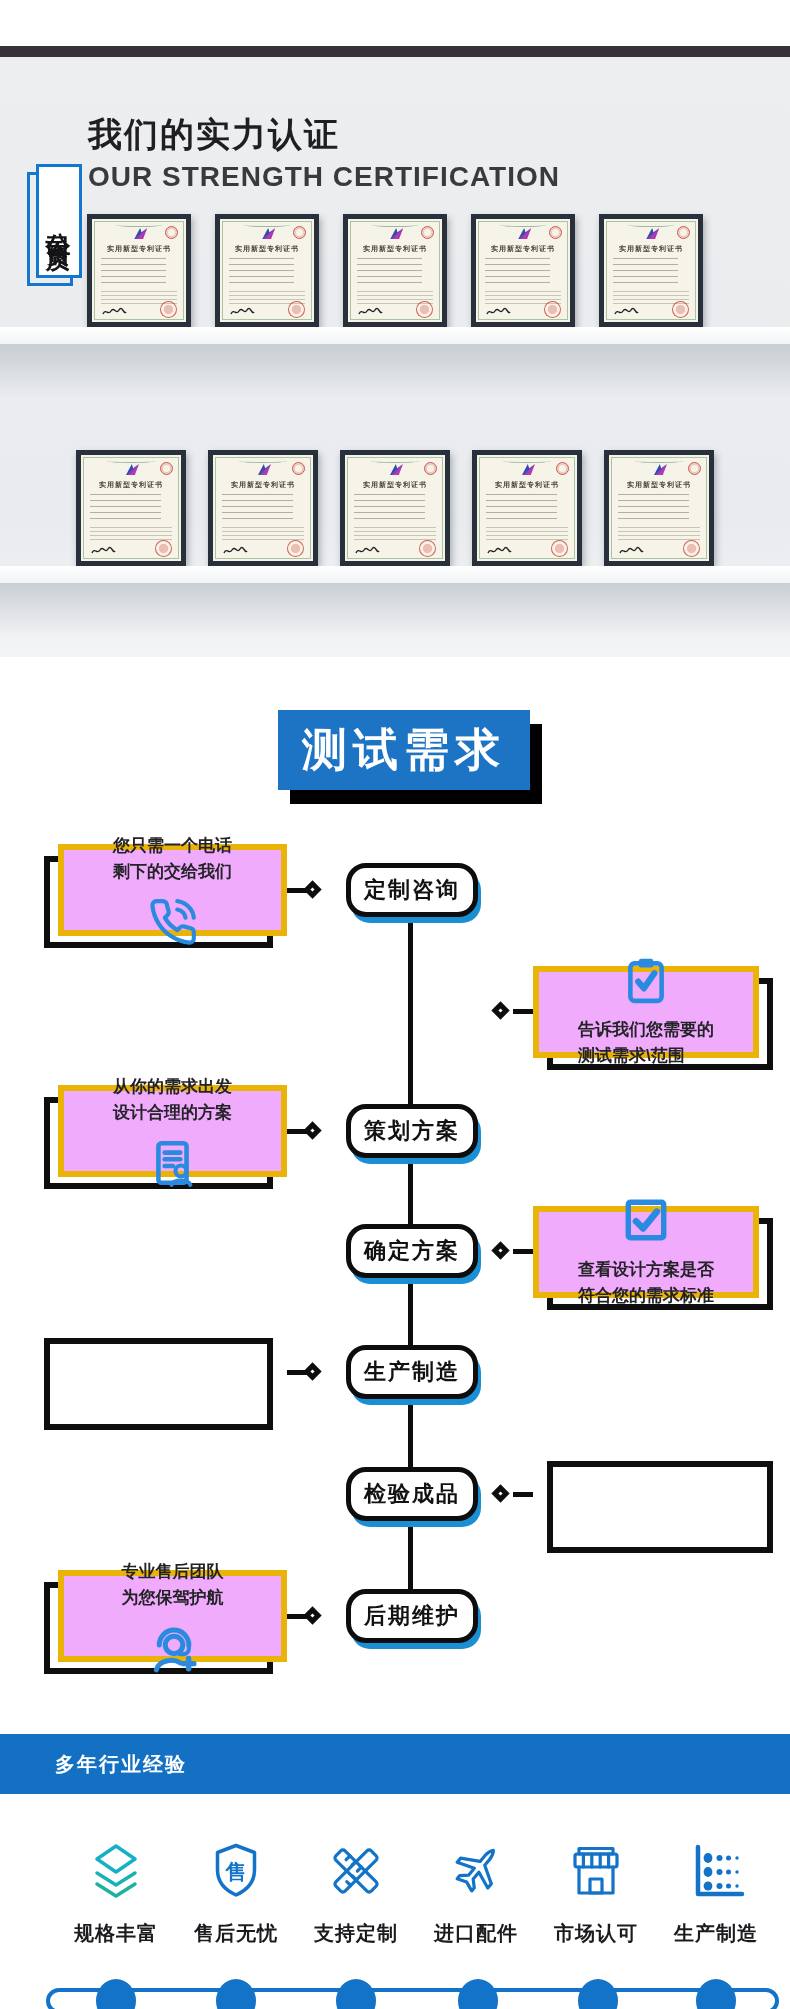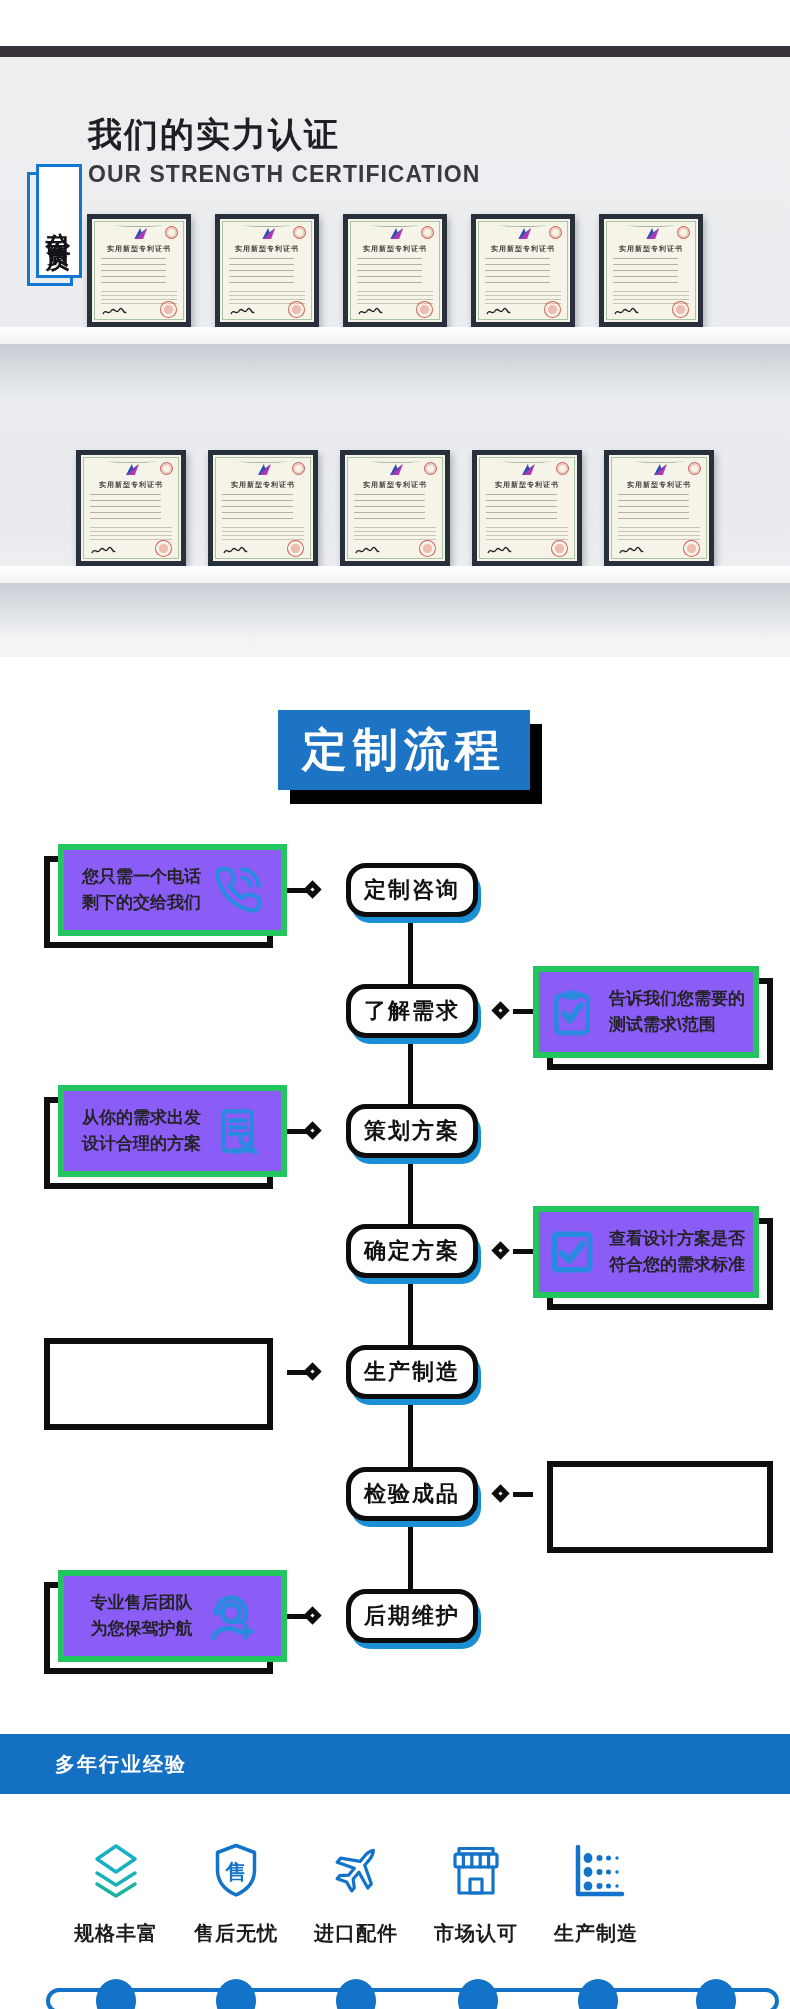--- a/index.html
+++ b/index.html
@@ -5,21 +5,21 @@
   * { box-sizing: border-box; margin: 0; padding: 0; }
   body { margin:0; background:#fff; font-family:"Liberation Sans","DejaVu Sans",sans-serif; }
   #canvas { position:relative; width:790px; height:2009px; background:#fff; overflow:hidden; margin:16px auto; }
   .abs { position:absolute; }
 
   
   .top-dark-bar { left:0; top:30px; width:100%; height:11px; background:#37313a; }
   .gray-panel { left:0; top:41px; width:100%; height:600px;
     background:linear-gradient(180deg,#eceef0 0%,#e9ebee 78%,#f3f4f6 100%); }
   .sec-title { left:88px; top:96px; font-size:34px; font-weight:800; color:#1f1f23; letter-spacing:2px; }
-  .sec-sub { left:88px; top:145px; font-size:23px; font-weight:600; color:#3a3a3e; letter-spacing:1px; }
+  .sec-sub { left:88px; top:145px; font-size:28px; font-weight:600; color:#3a3a3e; letter-spacing:1px; }
 
   .tab-frame { left:27px; top:156px; width:46px; height:114px; border:3px solid #1377d0; z-index:1; }
   .tab { left:36px; top:148px; width:46px; height:114px; background:#fff; border:3px solid #1377d0;
     display:flex; align-items:center; justify-content:center; z-index:2; }
   .tab span { writing-mode:vertical-rl; font-size:25px; font-weight:800; color:#141418; letter-spacing:4px; }
 
   .shelf-row { left:0; width:100%; display:flex; justify-content:center; z-index:2; }
   .shelf-row.r1 { top:198px; gap:24px; }
   .shelf-row.r2 { top:434px; gap:22px; }
   .ledge { left:0; width:100%; height:17px; background:linear-gradient(180deg,#ffffff 0%,#f1f3f4 100%); z-index:3; }
@@ -60,22 +60,22 @@
   .dia { width:13px; height:13px; background:#0d0d0d; transform:rotate(45deg); z-index:1; }
   .dia::after { content:""; position:absolute; left:5px; top:5px; width:3px; height:3px; background:#fff; }
 
   .pill { left:346px; width:132px; height:54px; background:#fff; border:5px solid #0d0d0d;
     border-radius:20px; display:flex; align-items:center; justify-content:center;
     box-shadow:4px 7px 0 -1px #1a8fd4; z-index:2; }
   .pill span { font-size:22px; font-weight:800; color:#121212; letter-spacing:2px; }
 
   .nframe { width:229px; height:92px; border:6px solid #0e0e0e; z-index:1; background:transparent; }
   .nframe.right { width:226px; }
-  .nbox { width:229px; height:92px; background:#8b5cf6; border:6px solid #22c55e; z-index:2;
-    display:flex; align-items:center; justify-content:center; gap:12px; }
+  .nbox { width:229px; height:92px; background:#f0abfc; border:6px solid #eab308; z-index:2;
+    display:flex; align-items:center; justify-content:center; gap:12px;flex-direction:column; }
   .nbox.right { width:226px; }
   .nbox .txt { font-size:17px; font-weight:800; color:#232327; line-height:1.55; white-space:nowrap; }
   .nicon { width:50px; height:50px; flex:0 0 auto; }
 
   
   .band { left:0; top:1718px; width:100%; height:60px; background:#1470c2;
     display:flex; align-items:center; padding-left:55px; }
   .band-title { color:#fff; font-size:20px; font-weight:800; letter-spacing:2px; }
   .band-sub { color:#fff; font-size:17px; font-weight:700; margin-left:12px; margin-top:8px; letter-spacing:1px; }
 
@@ -247,21 +247,21 @@
             <path d="M2 7 C5 1,7 9,10 4 S15 8,18 3 S23 8,25 5" fill="none" stroke="#222" stroke-width="1.4"></path>
           </svg>
           <div class="c-stamp"></div>
         </div>
       </div>
   </div>
   <div class="abs ledge" style="top:550px"></div>
   <div class="abs ledge-shadow" style="top:567px"></div>
 
   <div class="abs flow-title">
-    <span>定制流程</span>
+    <span>测试需求</span>
   </div>
 
   <div class="abs vline"></div>
 
   <div class="abs hline" style="left:287px;top:872px"></div>
   <div class="abs dia" style="left:306px;top:867px"></div>
   <div class="abs nframe" style="left:44px;top:840px"></div>
   <div class="abs nbox" style="left:58px;top:828px">
     <div class="txt"><span>您只需一个电话</span><br><span>剩下的交给我们</span></div>
     <svg class="nicon" viewBox="0 0 24 24" fill="none" stroke="#2a8ae0" stroke-width="2" stroke-linecap="round" stroke-linejoin="round">
@@ -278,23 +278,20 @@
   <div class="abs dia" style="left:494px;top:988px"></div>
   <div class="abs nframe right" style="left:547px;top:962px"></div>
   <div class="abs nbox right" style="left:533px;top:950px">
     <svg class="nicon" viewBox="0 0 24 24" fill="none" stroke="#2a8ae0" stroke-width="2.2" stroke-linecap="round" stroke-linejoin="round">
       <rect x="4.5" y="4" width="15" height="18" rx="2"></rect>
       <rect x="8.5" y="1.8" width="7" height="4.2" rx="1.2" fill="#2a8ae0" stroke="none"></rect>
       <polyline points="8.3 12.8 11 16 16 8.8" stroke-width="3"></polyline>
     </svg>
     <div class="txt"><span>告诉我们您需要的</span><br><span>测试需求\范围</span></div>
   </div>
-  <div class="abs pill" style="top:968px">
-      <span>了解需求</span>
-    </div>
 
   <div class="abs hline" style="left:287px;top:1113px"></div>
   <div class="abs dia" style="left:306px;top:1108px"></div>
   <div class="abs nframe" style="left:44px;top:1081px"></div>
   <div class="abs nbox" style="left:58px;top:1069px">
     <div class="txt"><span>从你的需求出发</span><br><span>设计合理的方案</span></div>
     <svg class="nicon" viewBox="0 0 24 24" fill="none" stroke="#2a8ae0" stroke-width="2.2" stroke-linecap="round" stroke-linejoin="round">
       <rect x="5" y="2.5" width="13.5" height="19" rx="1.5"></rect>
       <line x1="8" y1="7" x2="15.5" y2="7"></line>
         <line x1="8" y1="10.2" x2="15.5" y2="10.2"></line>
@@ -365,20 +362,36 @@
         <path d="M13 45 32 57 51 45" stroke="#1cb2a0"></path>
       </svg>
       <div class="flabel">规格丰富</div>
     </div>
     <div class="feat">
       <svg viewBox="0 0 64 64" fill="none" stroke="#1273c8" stroke-width="3.5" stroke-linecap="round" stroke-linejoin="round">
         <path d="M32 6.5 50.5 13.5V31c0 12.5-7.5 20-18.5 25C21 51 13.5 43.5 13.5 31V13.5Z"></path>
         <text x="32" y="40" font-size="21" font-weight="bold" fill="#1273c8" stroke="none" text-anchor="middle">售</text>
       </svg>
       <div class="flabel">售后无忧</div>
+    </div>
+    <div class="feat">
+      <svg viewBox="0 0 64 64" fill="none" stroke="#1273c8" stroke-width="3.2" stroke-linecap="round" stroke-linejoin="round">
+        <g transform="rotate(45 32 32)">
+            <rect x="7" y="25.5" width="50" height="13" rx="3"></rect>
+            <line x1="17" y1="25.5" x2="17" y2="31"></line>
+            <line x1="25" y1="25.5" x2="25" y2="31"></line>
+            <line x1="33" y1="25.5" x2="33" y2="31"></line>
+          </g>
+        <g transform="rotate(-45 32 32)">
+            <rect x="7" y="25.5" width="50" height="13" rx="3"></rect>
+            <line x1="18" y1="38.5" x2="18" y2="33"></line>
+            <line x1="26" y1="38.5" x2="26" y2="33"></line>
+          </g>
+      </svg>
+      <div class="flabel">支持定制</div>
     </div>
     <div class="feat">
       <svg viewBox="0 0 64 64" fill="none" stroke="#1273c8" stroke-width="3.2" stroke-linecap="round" stroke-linejoin="round">
         <g transform="rotate(40 32 32)">
           <path d="M32 5c2 2.5 3 5 3 9v8l17 10v5.5L35 31v9l6.5 6v4L32 46.5 22.5 50v-4L29 40v-9L12 37.5V32l17-10v-8c0-4 1-6.5 3-9Z"></path>
         </g>
       </svg>
       <div class="flabel">进口配件</div>
     </div>
     <div class="feat">

